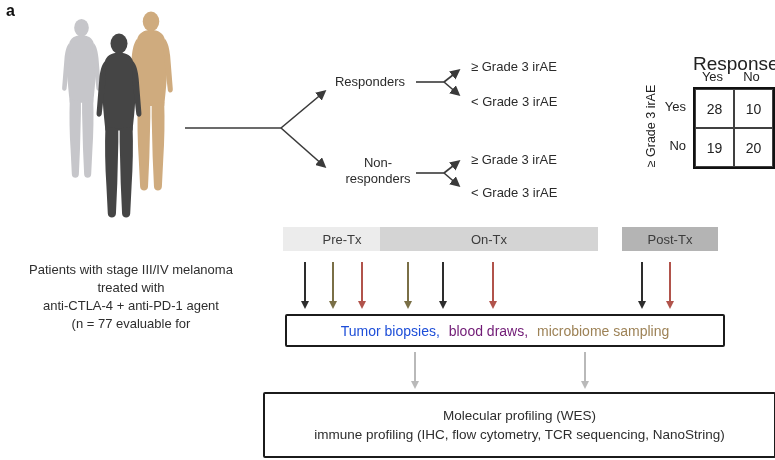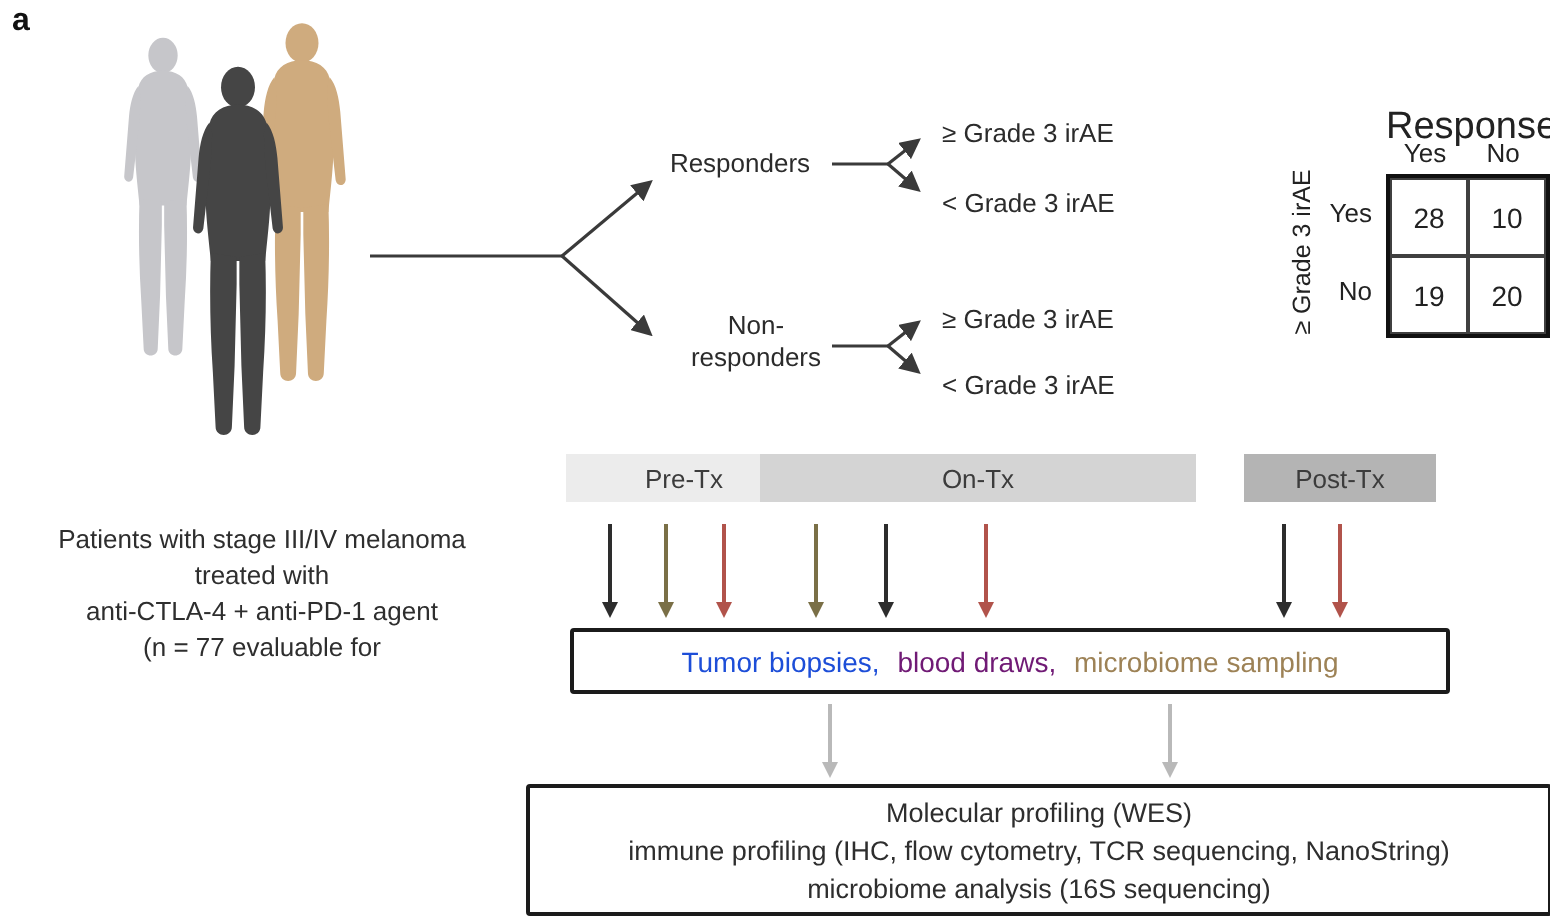--- a/index.html
+++ b/index.html
@@ -169,16 +169,15 @@
       </div>
       <div class="v-arrow" style="left: 580.5px;">
         <div class="shaft" style="background: rgb(185, 185, 185); height: 29px;"></div>
         <div class="head" style="border-top-color: rgb(185, 185, 185);"></div>
       </div>
     </div>
 
   <div class="abs outline-box profiling-box">
     <span>Molecular profiling  (WES)</span>
     <span>immune profiling (IHC, flow cytometry, TCR sequencing, NanoString)</span>
-    <span>microbiome analysis (16S sequencing)</span>
   </div>
 
 </div>
 
 </body></html>

